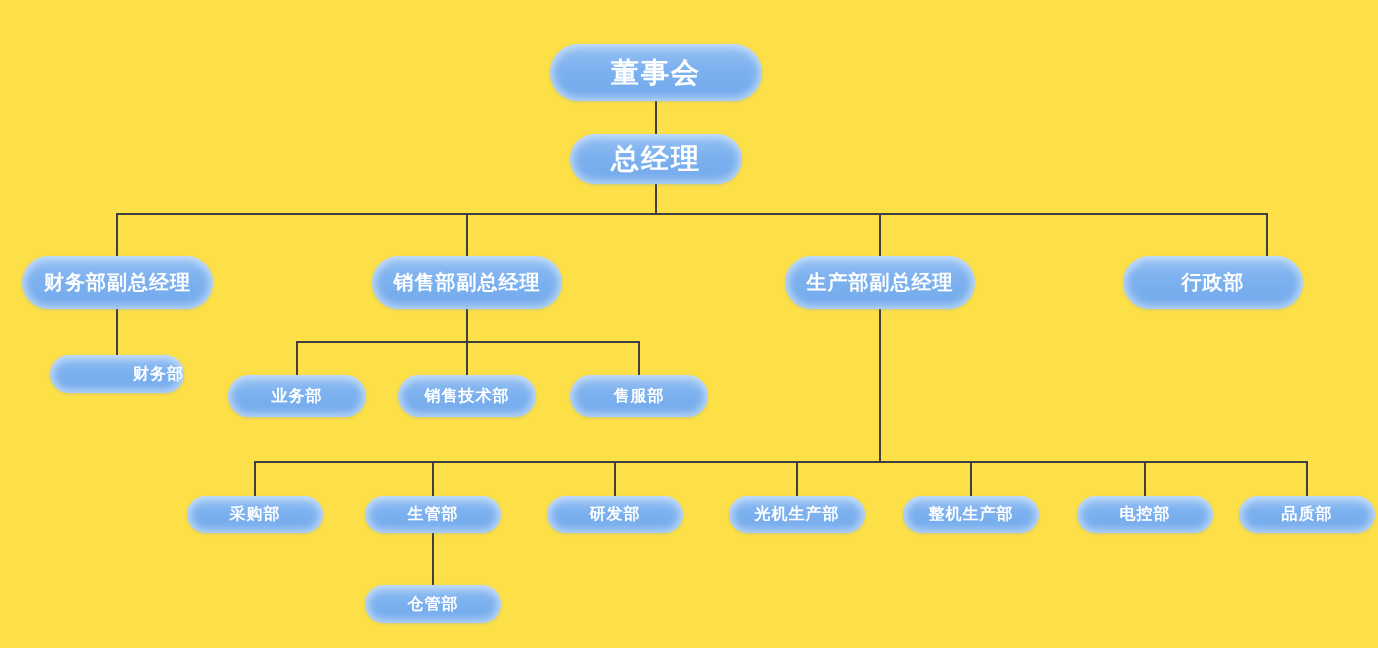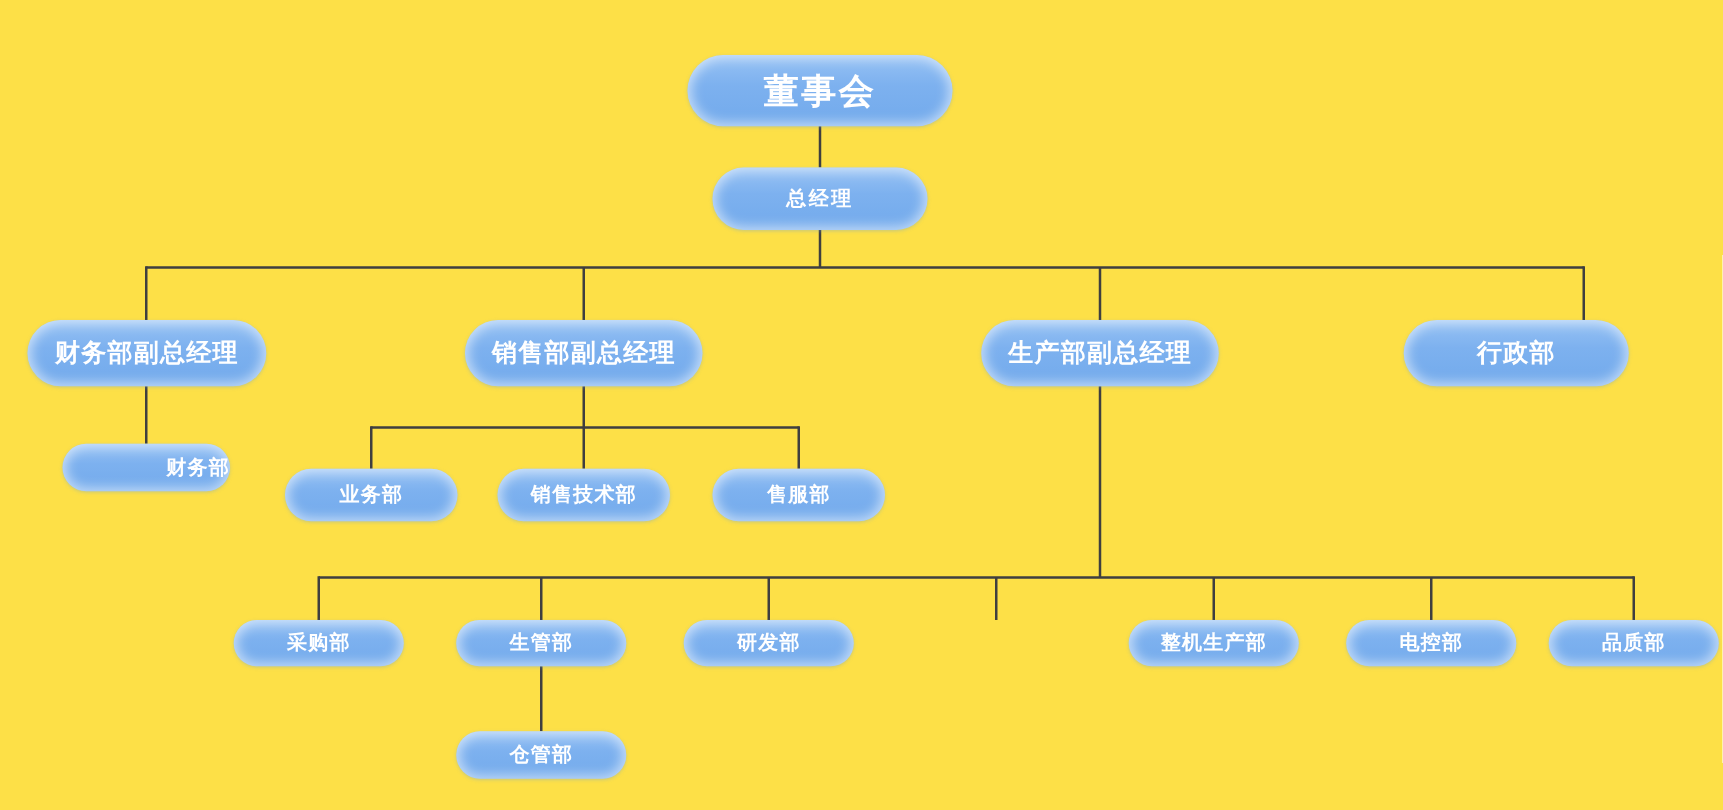--- a/index.html
+++ b/index.html
@@ -35,21 +35,21 @@
     box-shadow:
       inset 0 0 9px 3px rgba(255,255,255,0.55),
       0 1px 3px rgba(110,160,215,0.35);
     border-radius: 999px;
     cursor: default;
     white-space: nowrap;
   }
   .node span { display: inline-block; }
   
   .lv1 { font-size: 28px; }
-  .lv2 { font-size: 16px; }
+  .lv2 { font-size: 28px; }
   .lv3 { font-size: 20px; letter-spacing: 1px; }
   .lv4 { font-size: 16px; letter-spacing: 1px; }
 
   
   .n-board         { left: 550px;  top: 44px;  width: 212px; height: 57px; }
   .n-gm            { left: 570px;  top: 134px; width: 172px; height: 50px; }
   .n-finance-vp    { left: 22px;   top: 256px; width: 191px; height: 53px; }
   .n-sales-vp      { left: 372px;  top: 256px; width: 190px; height: 53px; }
   .n-production-vp { left: 785px;  top: 256px; width: 190px; height: 53px; }
   .n-admin         { left: 1123px; top: 256px; width: 180px; height: 53px; }
@@ -135,20 +135,23 @@
   </div>
   <div class="node lv4 n-purchasing">
     <span>采购部</span>
   </div>
   <div class="node lv4 n-prod-mgmt">
     <span>生管部</span>
   </div>
   <div class="node lv4 n-rnd">
     <span>研发部</span>
   </div>
+  <div class="node lv4 n-optical">
+    <span>光机生产部</span>
+  </div>
   <div class="node lv4 n-complete">
     <span>整机生产部</span>
   </div>
   <div class="node lv4 n-electric">
     <span>电控部</span>
   </div>
   <div class="node lv4 n-quality">
     <span>品质部</span>
   </div>
   <div class="node lv4 n-warehouse">

